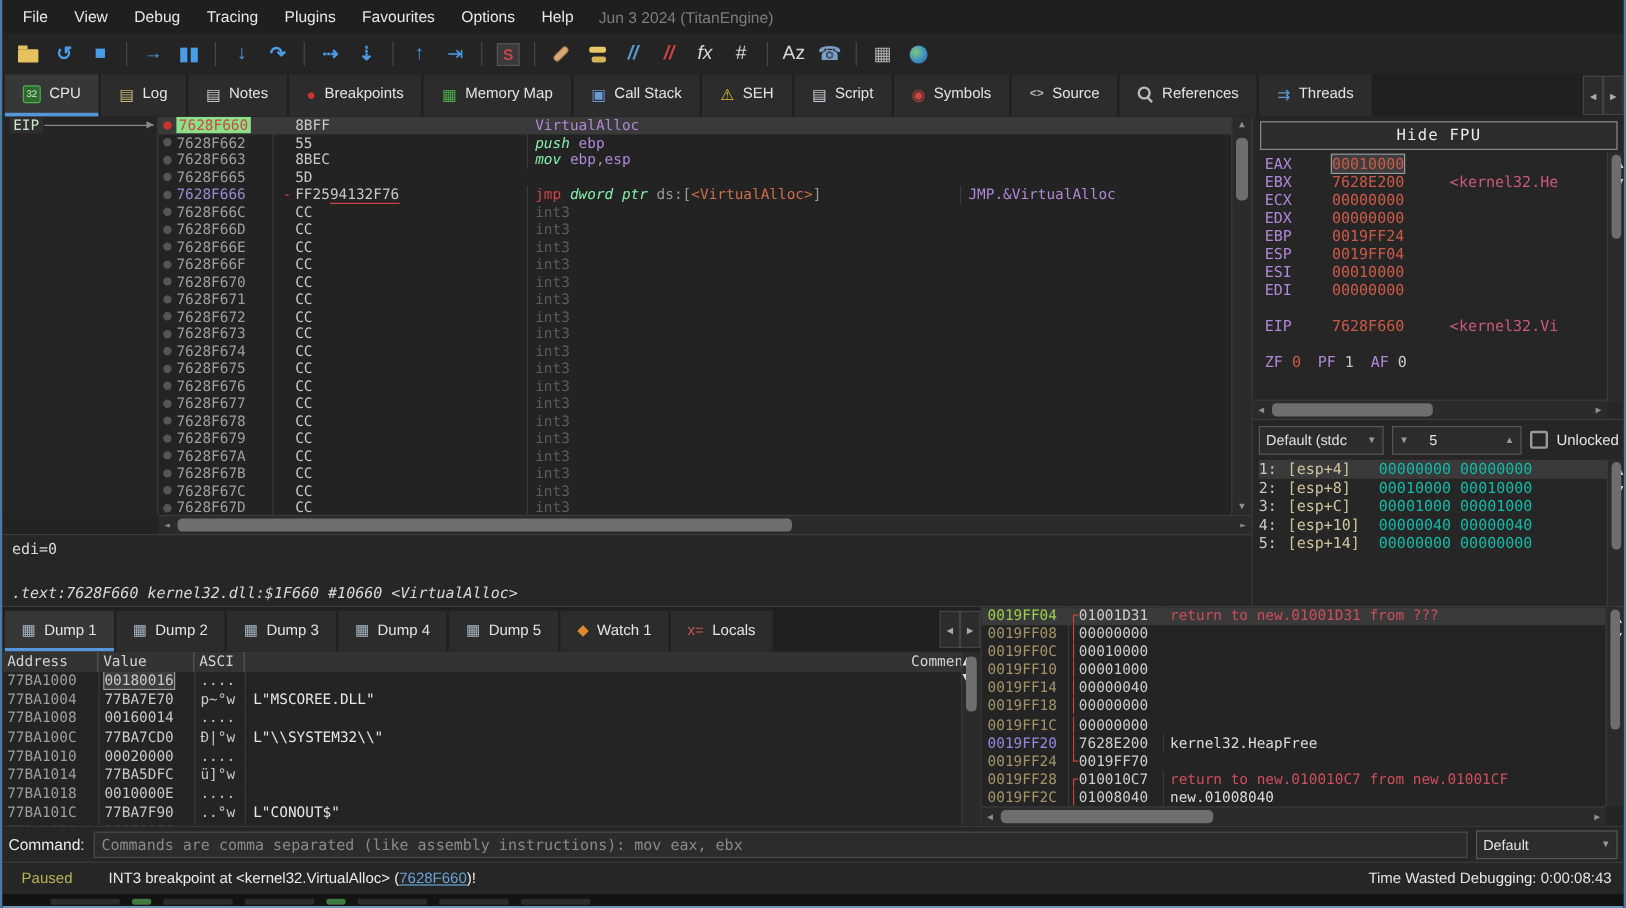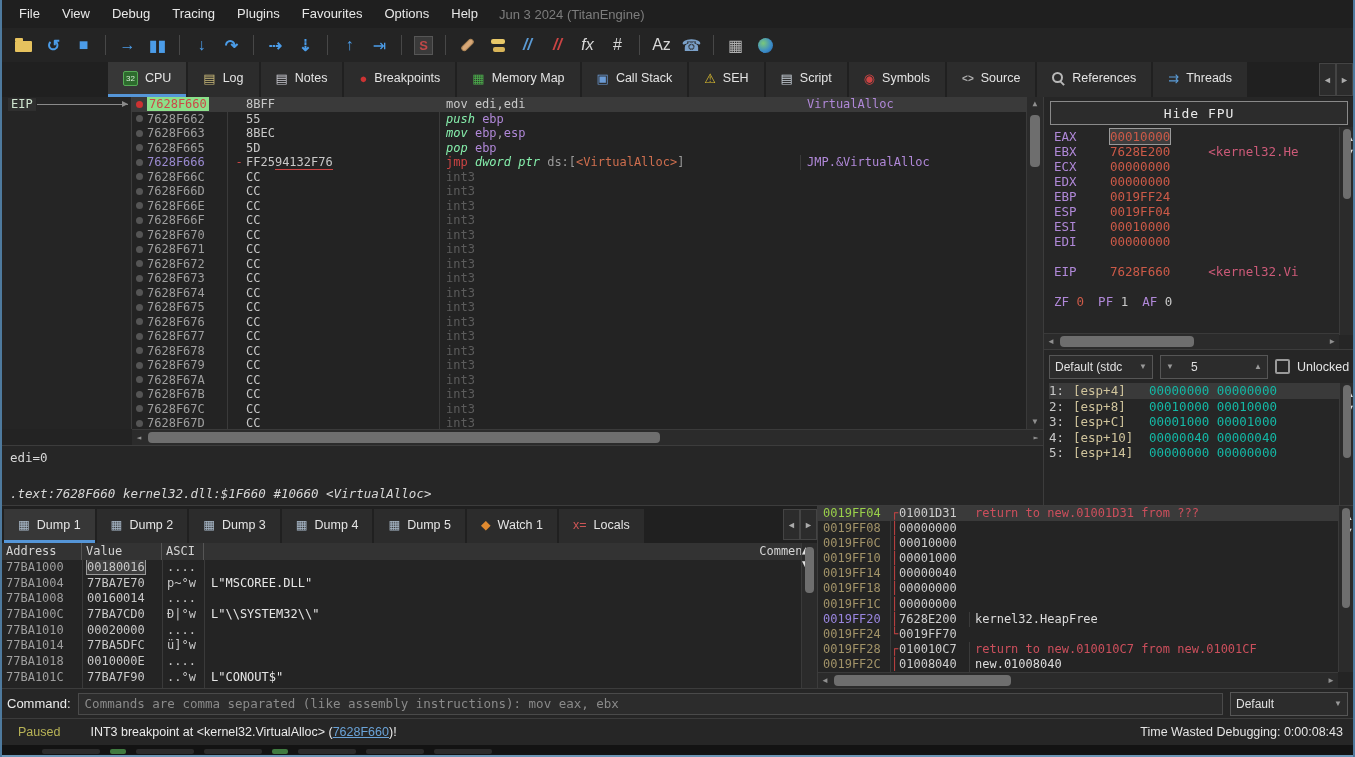--- a/index.html
+++ b/index.html
@@ -23,21 +23,21 @@
   .gbold{font-weight:bold;} .gital{font-style:italic;}
   .ic-folder{width:17px;height:11px;background:#e6c25e;border-radius:1px;position:relative;margin-top:3px;}
   .ic-folder::before{content:'';position:absolute;top:-3px;left:0;width:8px;height:3px;background:#e6c25e;border-radius:1px 1px 0 0;}
   .ic-sbox{width:19px;height:19px;background:#3a3a3a;border:1px solid #565656;color:#c04848;font-weight:bold;font-size:13px;text-align:center;line-height:17px;}
   .ic-patch{width:15px;height:6px;background:#d8a878;border:1px solid #b08858;border-radius:3px;transform:rotate(-45deg);}
   .ic-bubbles{position:relative;width:16px;height:13px;}
   .ic-bubbles::before{content:'';position:absolute;top:0;left:1px;width:14px;height:5px;background:#e8c868;border-radius:2px;}
   .ic-bubbles::after{content:'';position:absolute;bottom:0;left:3px;width:12px;height:5px;background:#d8b458;border-radius:2px;}
   .ic-globe{width:15px;height:15px;border-radius:50%;background:radial-gradient(circle at 35% 35%,#7ac87a 0%,#3a8ac8 60%,#245f96 100%);}
   
-  .maintabs{height:35px;background:#202020;display:flex;flex:none;position:relative;padding-left:2px;justify-content:center;}
+  .maintabs{height:35px;background:#202020;display:flex;flex:none;position:relative;padding-left:2px;}
   .tab{height:35px;padding:0 15px;display:flex;align-items:center;gap:7px;background:#2c2c2c;margin-right:2px;font-size:12.5px;color:#e4e4e4;border-bottom:3px solid transparent;white-space:nowrap;cursor:default;flex:none;}
   .tab.sel{background:#373737;border-bottom:3px solid #5596d8;}
   .tab .tico{font-size:13px;line-height:13px;}
   .tab .tico.small{font-size:10px;font-weight:bold;}
   .ic-chip{width:15px;height:15px;background:#2d6b2d;border:1px solid #55aa55;color:#d6ecd6;font-size:8px;line-height:13px;text-align:center;border-radius:2px;flex:none;}
   .ic-mag{width:13px;height:13px;position:relative;flex:none;}
   .ic-mag::before{content:'';position:absolute;top:0;left:0;width:7px;height:7px;border:2px solid #b8b8b8;border-radius:50%;}
   .ic-mag::after{content:'';position:absolute;width:6px;height:2px;background:#b8b8b8;transform:rotate(45deg);bottom:1px;right:0;}
   .tab-clip{max-width:58px;overflow:hidden;}
   .tabscroll{position:absolute;right:0;top:1px;display:flex;height:33px;}
@@ -329,21 +329,20 @@
           <div class="dbody" id="disasm-body">
               <div class="drow sel">
                 <div class="c-dot">
                   <div class="bp-dot red"></div>
                 </div>
                 <div class="c-addr"><span class="a-eip">7628F660</span></div>
                 <div class="c-bytes">
                   <span class="bpad"></span>
                   <span>8BFF</span>
                 </div>
-                <div class="c-disasm"><span class="t-sel">mov edi,edi</span></div>
                 <div class="c-comment"><span class="cm-p">VirtualAlloc</span></div>
               </div>
               <div class="drow">
                 <div class="c-dot">
                   <div class="bp-dot"></div>
                 </div>
                 <div class="c-addr"><span class="a-n">7628F662</span></div>
                 <div class="c-bytes">
                   <span class="bpad"></span>
                   <span>55</span>
@@ -365,21 +364,20 @@
               </div>
               <div class="drow">
                 <div class="c-dot">
                   <div class="bp-dot"></div>
                 </div>
                 <div class="c-addr"><span class="a-n">7628F665</span></div>
                 <div class="c-bytes">
                   <span class="bpad"></span>
                   <span>5D</span>
                 </div>
-                <div class="c-disasm"><span class="t-b">pop</span><span class="t-p"> </span><span class="t-g">ebp</span></div>
                 <div class="c-comment"></div>
               </div>
               <div class="drow">
                 <div class="c-dot">
                   <div class="bp-dot"></div>
                 </div>
                 <div class="c-addr"><span class="a-v">7628F666</span></div>
                 <div class="c-bytes">
                   <span class="jmark">-</span>
                   <span>FF25 </span>

